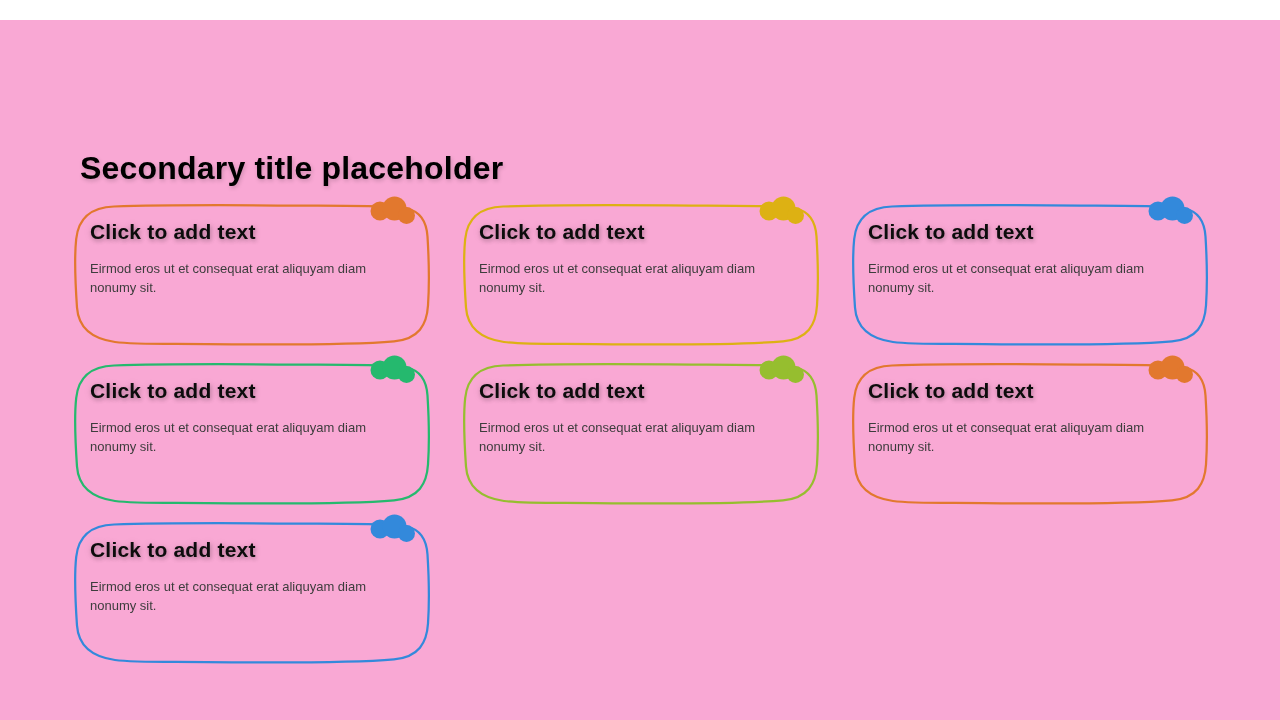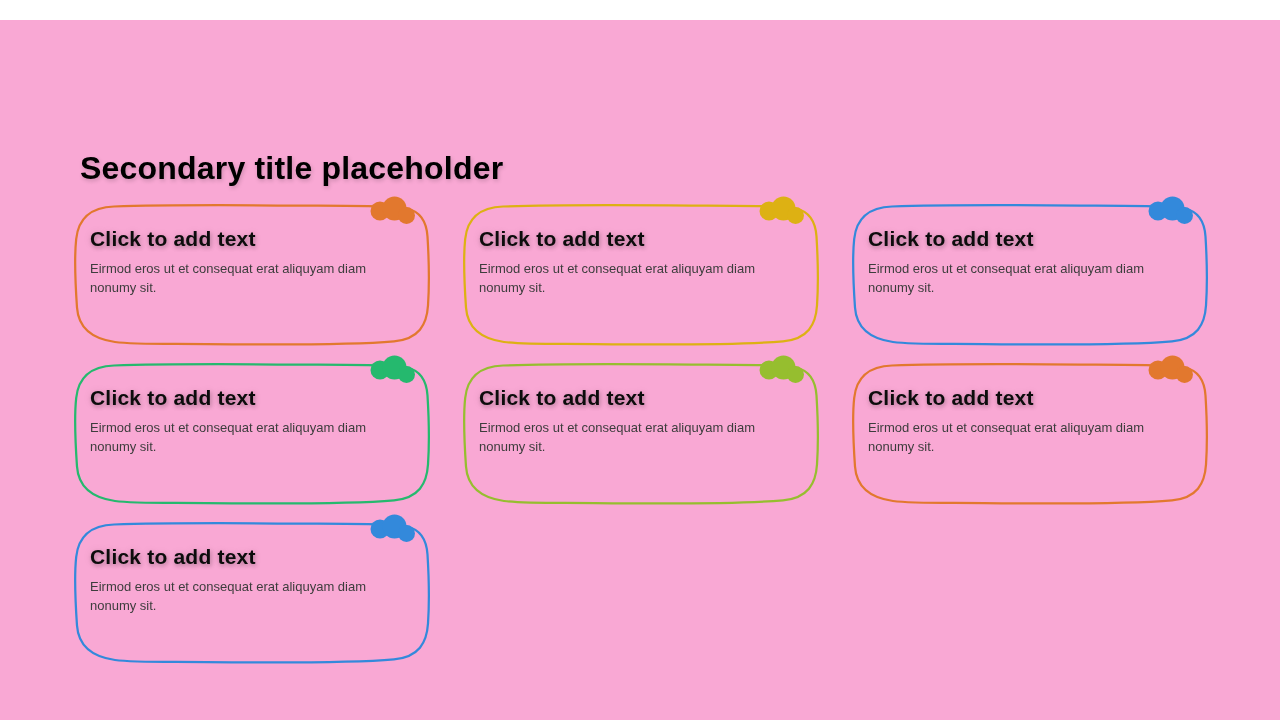--- a/index.html
+++ b/index.html
@@ -45,21 +45,21 @@
   }
   .frame path {
     fill: none;
     stroke-width: 2.25;
     stroke-linecap: round;
     stroke-linejoin: round;
   }
   .card-heading {
     position: absolute;
     left: 20px;
-    top: 24px;
+    top: 17px;
     font-size: 21px;
     line-height: 25px;
     font-weight: bold;
     color: #0c0c0c;
     letter-spacing: 0.2px;
     text-shadow: 1px 2px 4px rgba(0,0,0,0.26), 0 0 9px rgba(0,0,0,0.10);
     white-space: nowrap;
   }
   .card-body {
     position: absolute;

